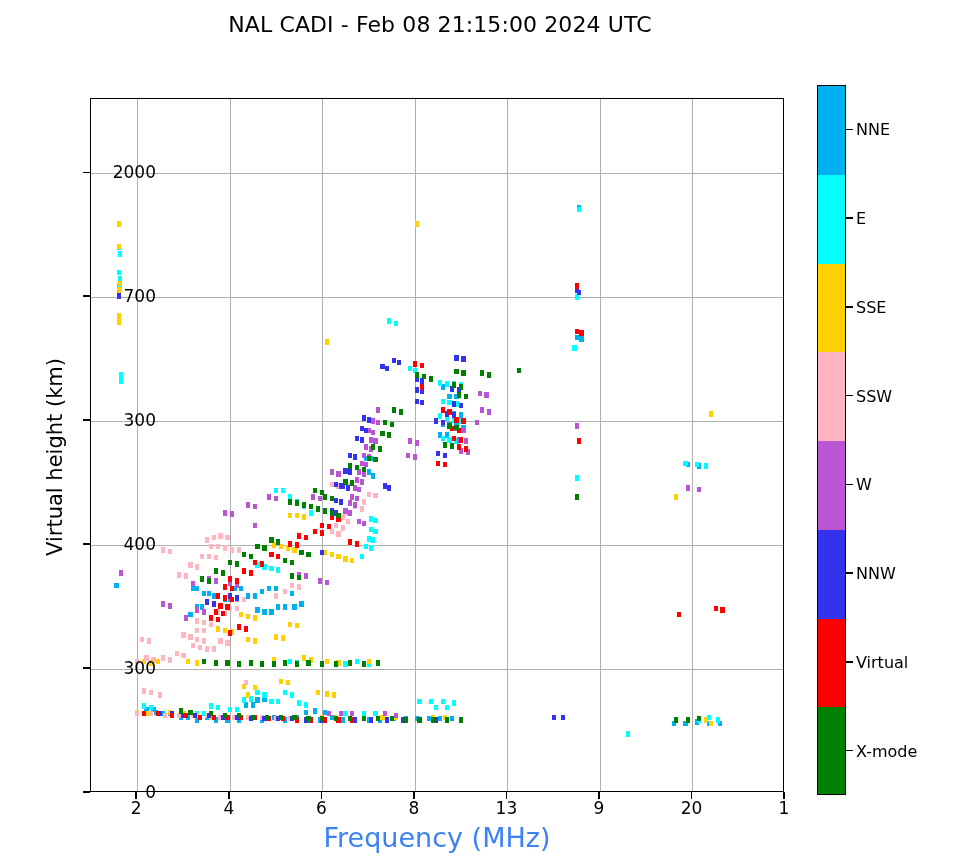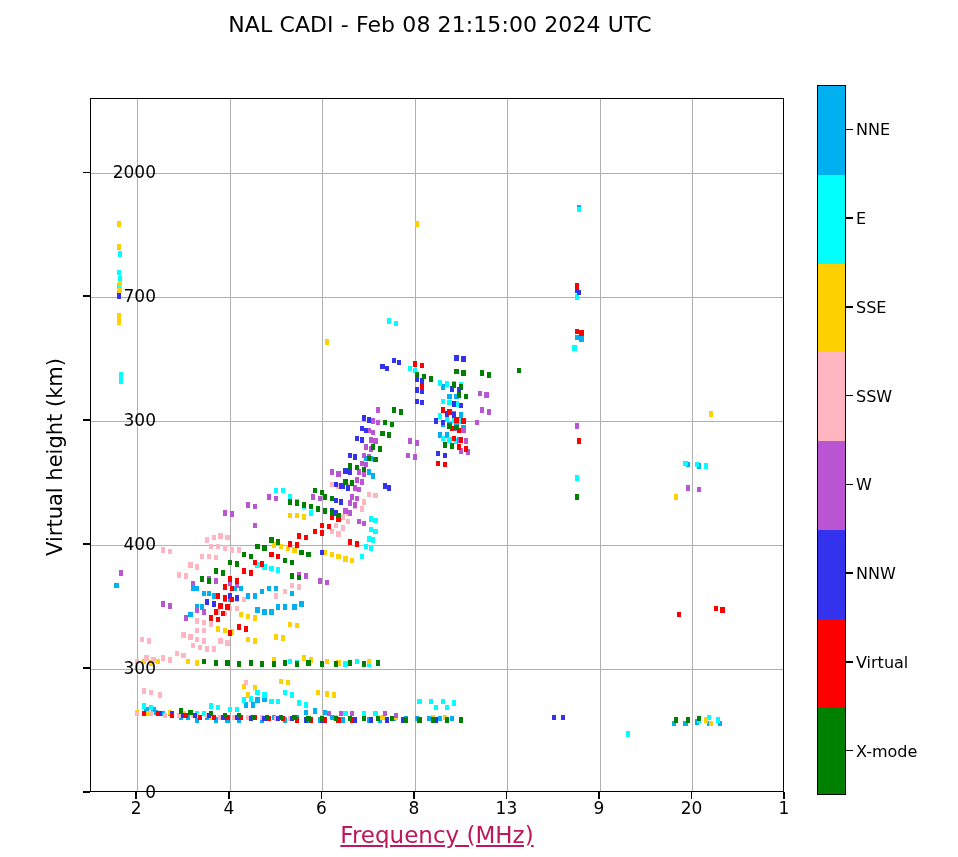--- a/index.html
+++ b/index.html
@@ -91,23 +91,22 @@
     width: 1.6px;
     height: 7px;
     background: #000;
   }
   #xlabel {
     position: absolute;
     left: 90px;
     width: 694px;
     top: 822px;
     text-align: center;
-    font-size: 23px;
-    color: #be185d;
-    text-decoration: underline;
+    font-size: 27px;
+    color: #3b82f6;
   }
   #ylabel {
     position: absolute;
     left: -145px;
     top: 445px;
     width: 400px;
     text-align: center;
     font-size: 21px;
     color: #000;
     transform: rotate(-90deg);

